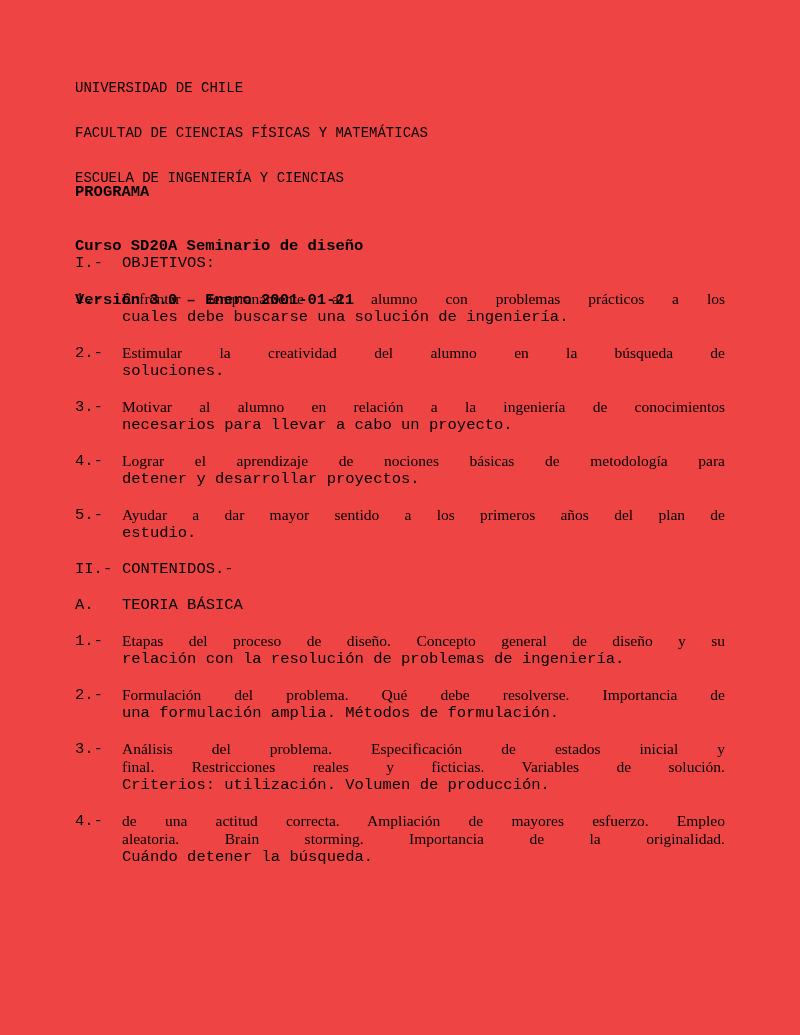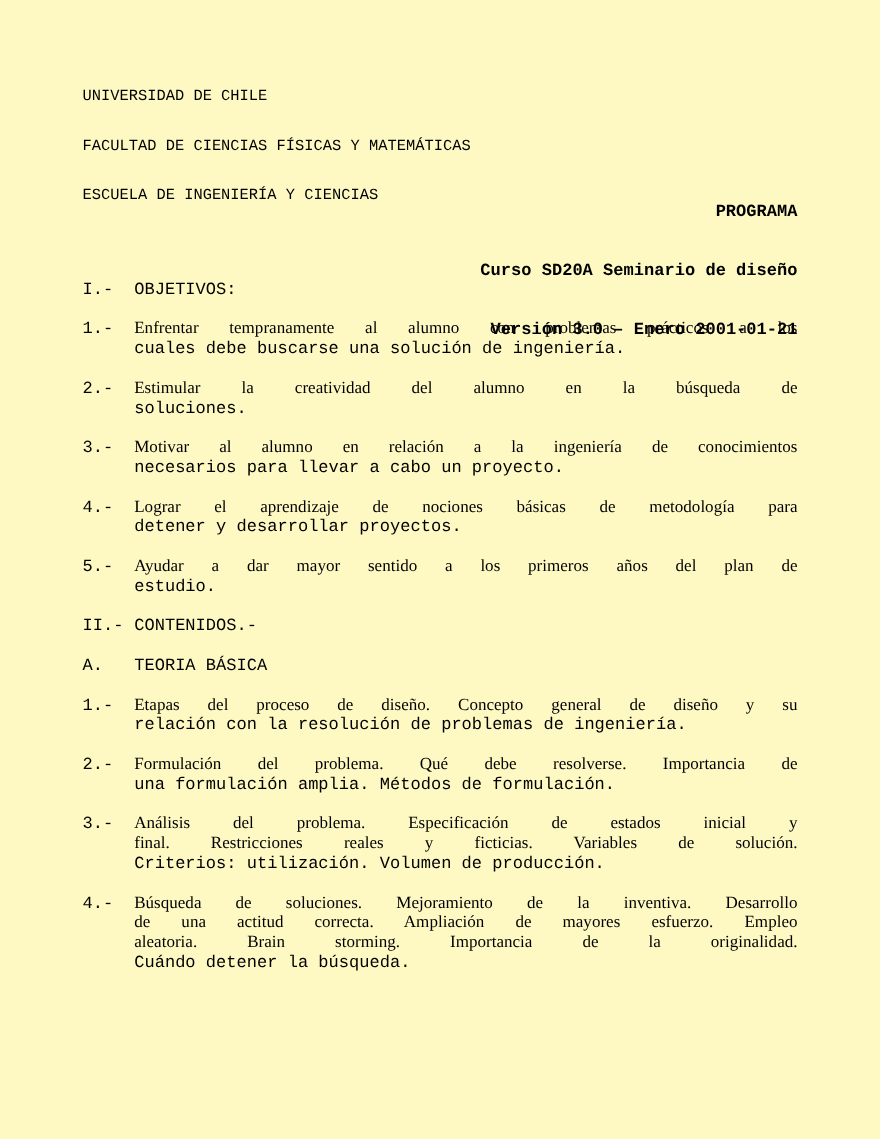--- a/index.html
+++ b/index.html
@@ -4,39 +4,39 @@
 <style>
   html, body {
     margin: 0;
     padding: 0;
     background: #ffffff;
   }
   .page {
     position: relative;
     width: 800px;
     height: 1035px;
-    background: #fef9c3;
+    background: #ef4444;
     color: #000000;
     font-family: "Liberation Mono", "DejaVu Sans Mono", monospace;
     overflow: hidden;
   }
   .letterhead {
     position: absolute;
     left: 75px;
     top: 51px;
     font-size: 14px;
     line-height: 15px;
     white-space: pre;
   }
   .title-block {
     position: absolute;
     left: 75px;
     top: 147px;
     width: 650px;
-    text-align: right;
+    text-align: left;
     font-weight: 700;
     font-size: 15.5px;
     line-height: 18px;
     white-space: pre;
   }
   .doc-body {
     position: absolute;
     left: 75px;
     top: 254px;
     width: 650px;
@@ -168,21 +168,20 @@
       <div class="btxt">
         <div class="jl">Análisis del problema. Especificación de estados inicial y</div>
         <div class="jl">final. Restricciones reales y ficticias. Variables de solución.</div>
         <div class="ll">Criterios: utilización. Volumen de producción.</div>
       </div>
     </div>
 
     <div class="block">
       <span class="marker">4.-</span>
       <div class="btxt">
-        <div class="jl">Búsqueda de soluciones. Mejoramiento de la inventiva. Desarrollo</div>
         <div class="jl">de una actitud correcta. Ampliación de mayores esfuerzo. Empleo</div>
         <div class="jl">aleatoria. Brain storming. Importancia de la originalidad.</div>
         <div class="ll">Cuándo detener la búsqueda.</div>
       </div>
     </div>
 
   </div>
 </div>
 
 </body></html>

